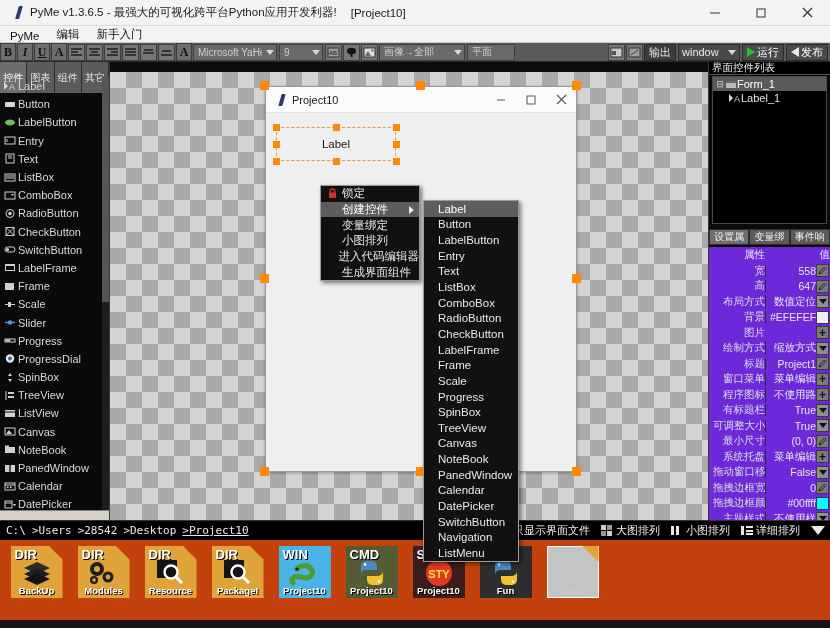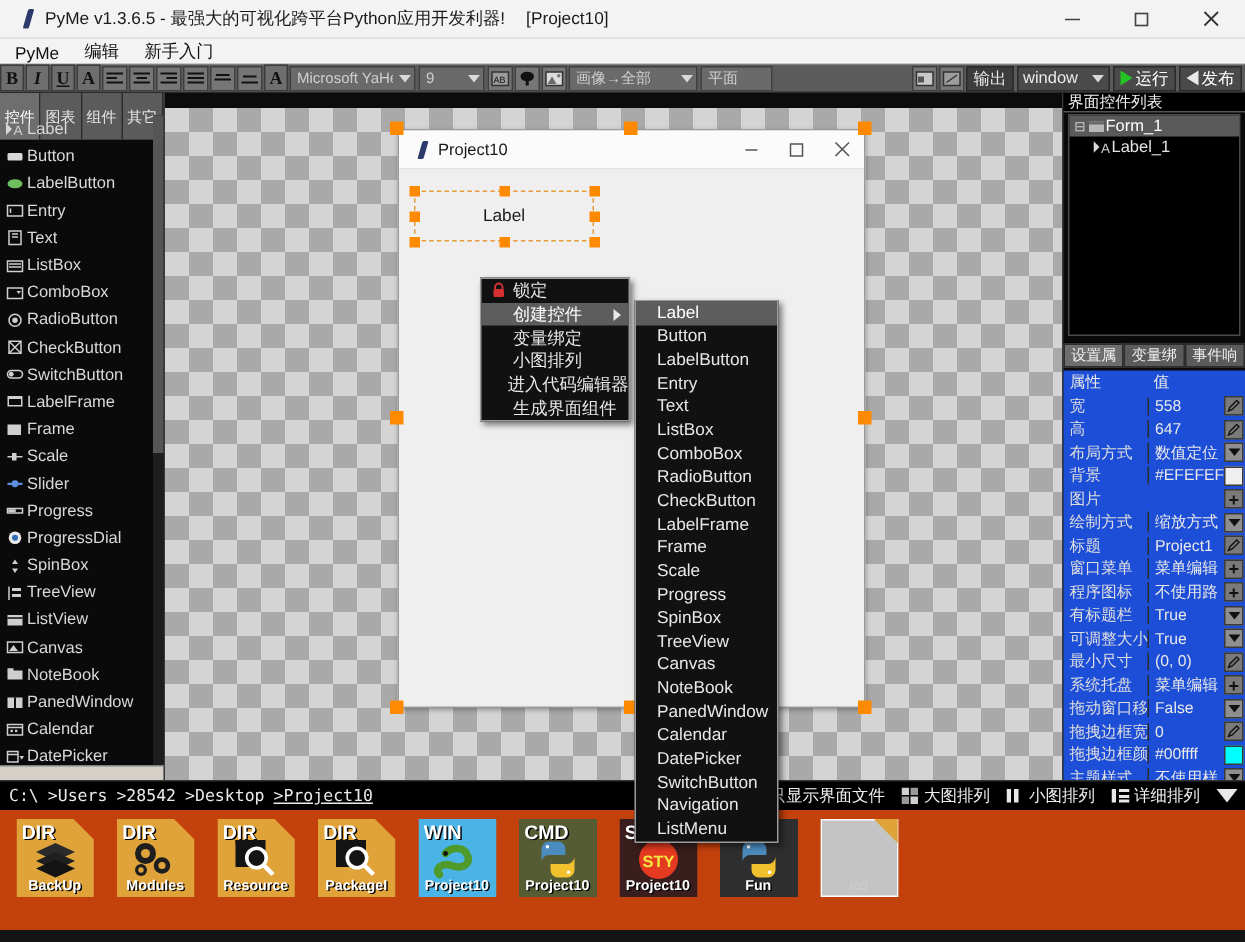--- a/index.html
+++ b/index.html
@@ -204,21 +204,21 @@
   .trow { height: 14px; display: flex; align-items: center; font-size: 11px; color: #e4e4e4; white-space: nowrap; }
   .trow.sel { background: #5a5a5a; color: #fff; }
   .trow .exp { width: 10px; text-align: center; font-size: 9px; color: #d0d0d0; }
   .trow .tic { width: 12px; display:flex;align-items:center;justify-content:center; }
   .rp-tabs { position: absolute; left: 0; right: 0; top: 167px; height: 16px; display: flex; }
   .rtab {
     flex: 1; background: #5b5b5b; border: 1px solid #2c2c2c; color: #efefef;
     font-size: 10px; display: flex; align-items: center; justify-content: center; overflow: hidden; white-space: nowrap;
   }
   .rtab.active { background: #6e6e6e; }
-  .proptbl { position: absolute; left: 0; right: 0; top: 185px; bottom: 0; background: #1d4ed8; }
+  .proptbl { position: absolute; left: 0; right: 0; top: 185px; bottom: 0; background: #6d28d9; text-align: right; }
   .phead { display: flex; height: 16px; color: #e8e8e8; font-size: 10.5px; align-items: center; }
   .phead .pk { width: 56px; padding-left: 4px; }
   .phead .pv { flex: 1; padding-left: 4px; }
   .prow { display: flex; height: 15.5px; align-items: center; font-size: 10.5px; }
   .prow .pk { width: 56px; padding-left: 4px; color: #dedede; white-space: nowrap; overflow: hidden; }
   .prow .pv {
     flex: 1; padding-left: 4px; color: #e8e8e8; white-space: nowrap; overflow: hidden;
     border-left: 1px solid #2c2c2c;
   }
   .pbtn {

